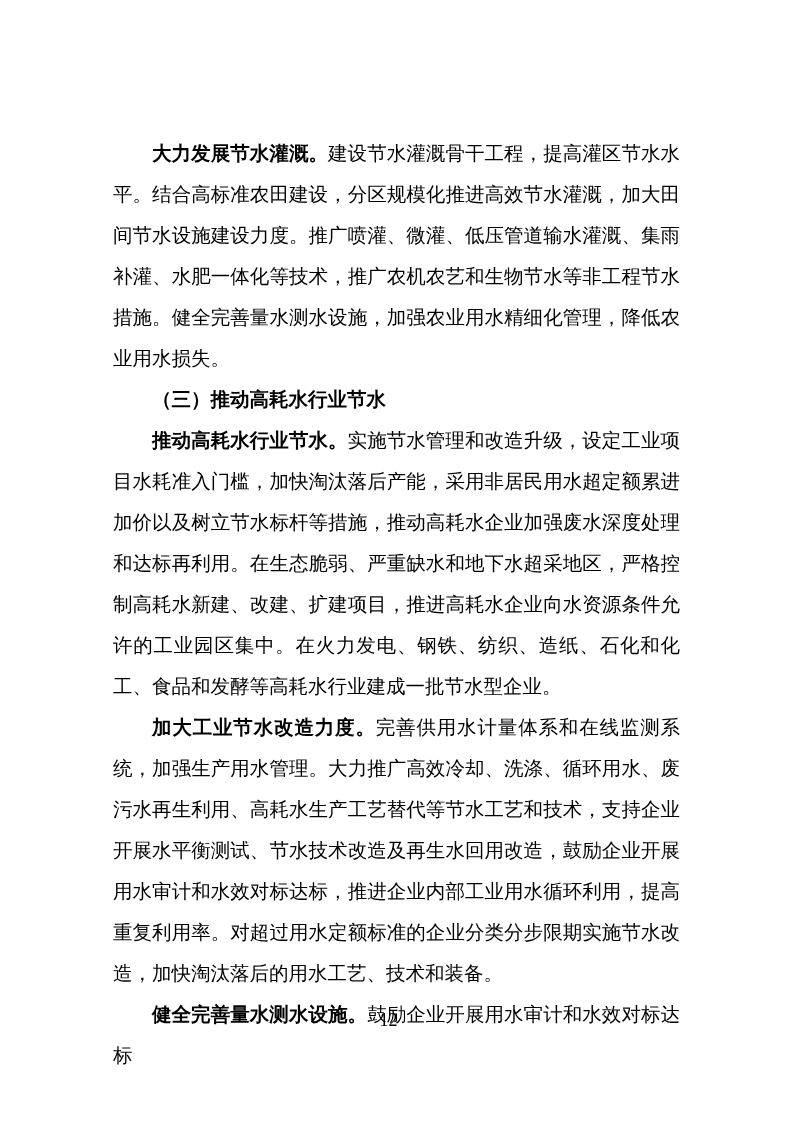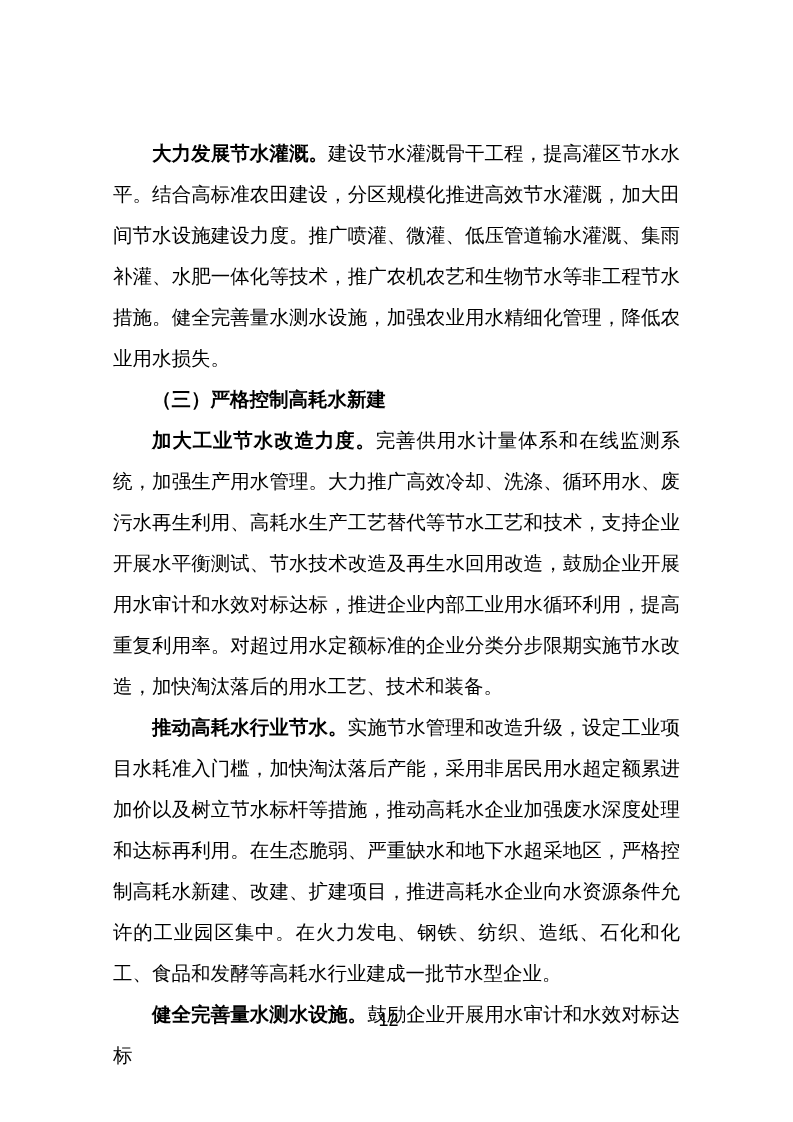--- a/index.html
+++ b/index.html
@@ -7,21 +7,21 @@
       padding: 0;
       background: #ffffff;
     }
     .page {
       position: relative;
       width: 793px;
       height: 1122px;
       margin: 0 auto;
       background: #ffffff;
       overflow: hidden;
-      font-family: Liberation Sans, sans-serif;
+      font-family: Liberation Serif, serif;
       color: #000000;
     }
     .content {
       position: absolute;
       top: 133px;
       left: 113px;
       right: 113px;
     }
     .para {
       margin: 0;
@@ -55,24 +55,24 @@
     }
   </style>
 </head>
 <body>
 
 <div class="page">
   <div class="content">
 
     <p class="para"><span class="lead">大力发展节水灌溉。</span><span>建设节水灌溉骨干工程，提高灌区节水水平。结合高标准农田建设，分区规模化推进高效节水灌溉，加大田间节水设施建设力度。推广喷灌、微灌、低压管道输水灌溉、集雨补灌、水肥一体化等技术，推广农机农艺和生物节水等非工程节水措施。健全完善量水测水设施，加强农业用水精细化管理，降低农业用水损失。</span></p>
 
-    <p class="heading">（三）严格控制高耗水新建</p>
+    <p class="heading">（三）推动高耗水行业节水</p>
+
+    <p class="para"><span class="lead">推动高耗水行业节水。</span><span>实施节水管理和改造升级，设定工业项目水耗准入门槛，加快淘汰落后产能，采用非居民用水超定额累进加价以及树立节水标杆等措施，推动高耗水企业加强废水深度处理和达标再利用。在生态脆弱、严重缺水和地下水超采地区，严格控制高耗水新建、改建、扩建项目，推进高耗水企业向水资源条件允许的工业园区集中。在火力发电、钢铁、纺织、造纸、石化和化工、食品和发酵等高耗水行业建成一批节水型企业。</span></p>
 
     <p class="para"><span class="lead">加大工业节水改造力度。</span><span>完善供用水计量体系和在线监测系统，加强生产用水管理。大力推广高效冷却、洗涤、循环用水、废污水再生利用、高耗水生产工艺替代等节水工艺和技术，支持企业开展水平衡测试、节水技术改造及再生水回用改造，鼓励企业开展用水审计和水效对标达标，推进企业内部工业用水循环利用，提高重复利用率。对超过用水定额标准的企业分类分步限期实施节水改造，加快淘汰落后的用水工艺、技术和装备。</span></p>
-
-    <p class="para"><span class="lead">推动高耗水行业节水。</span><span>实施节水管理和改造升级，设定工业项目水耗准入门槛，加快淘汰落后产能，采用非居民用水超定额累进加价以及树立节水标杆等措施，推动高耗水企业加强废水深度处理和达标再利用。在生态脆弱、严重缺水和地下水超采地区，严格控制高耗水新建、改建、扩建项目，推进高耗水企业向水资源条件允许的工业园区集中。在火力发电、钢铁、纺织、造纸、石化和化工、食品和发酵等高耗水行业建成一批节水型企业。</span></p>
 
     <p class="para"><span class="lead">健全完善量水测水设施。</span><span>鼓励企业开展用水审计和水效对标达标</span></p>
 
   </div>
 
   <div class="page-number">12</div>
 </div>
 
 </body></html>

